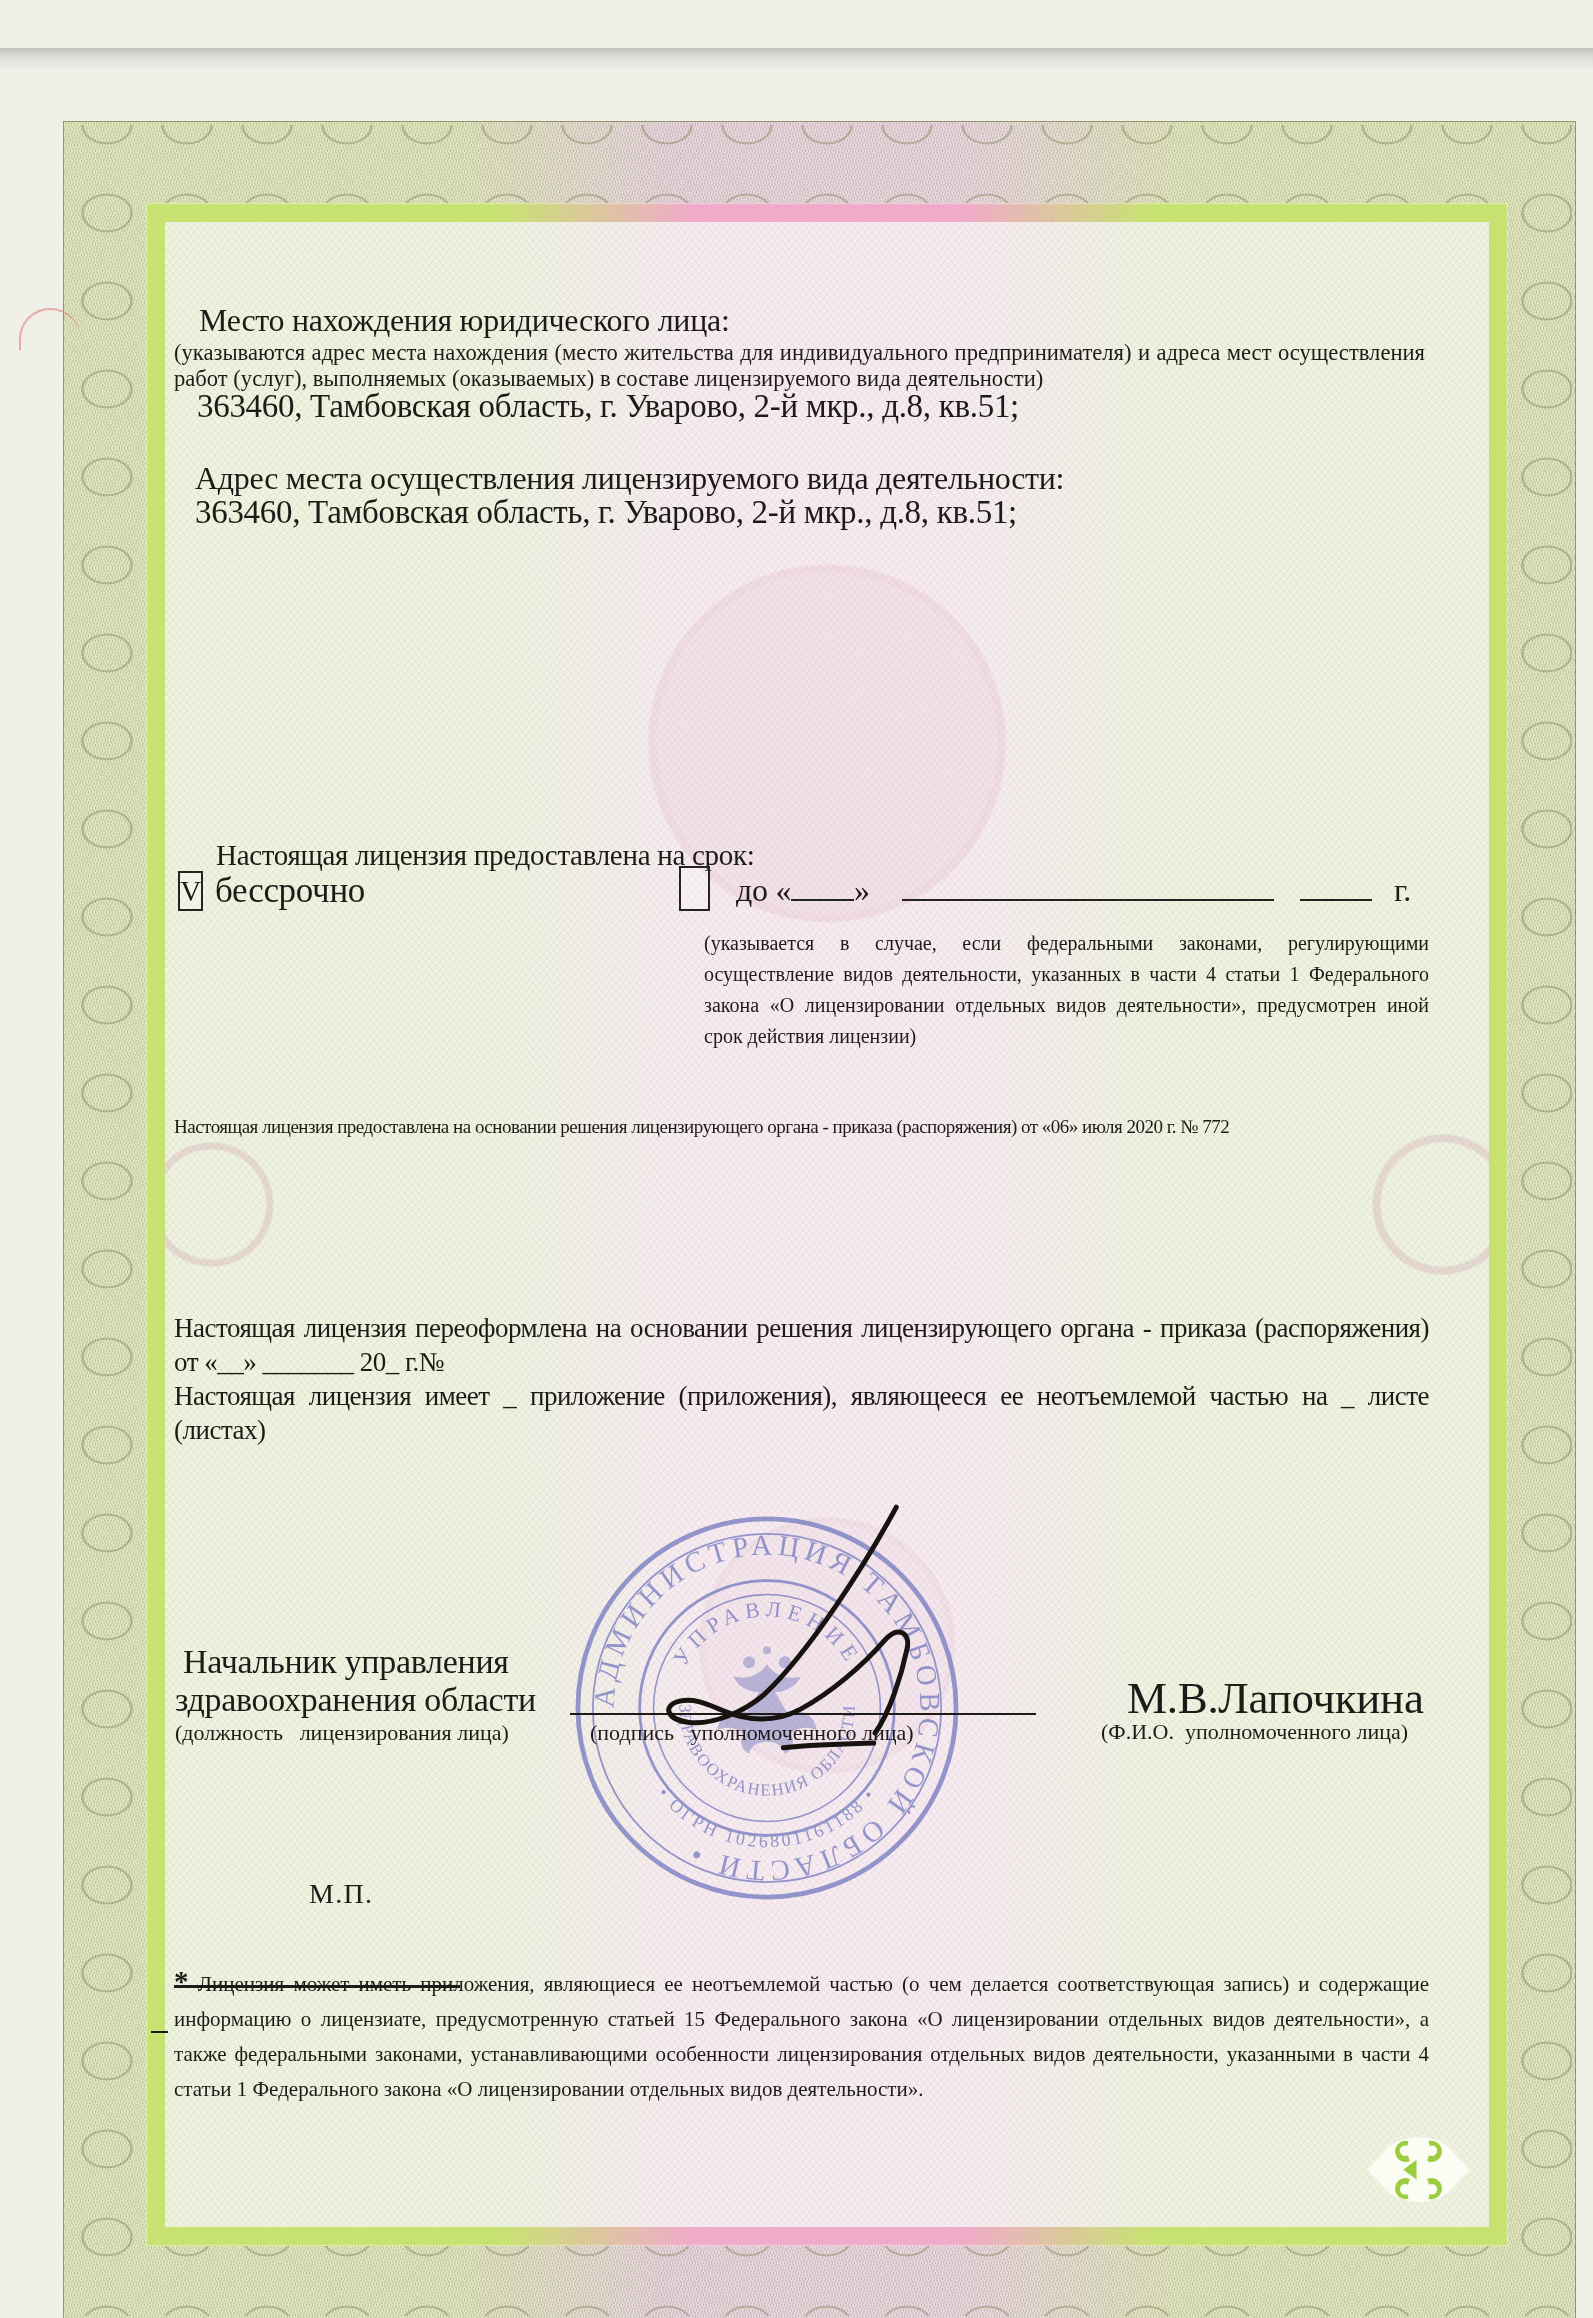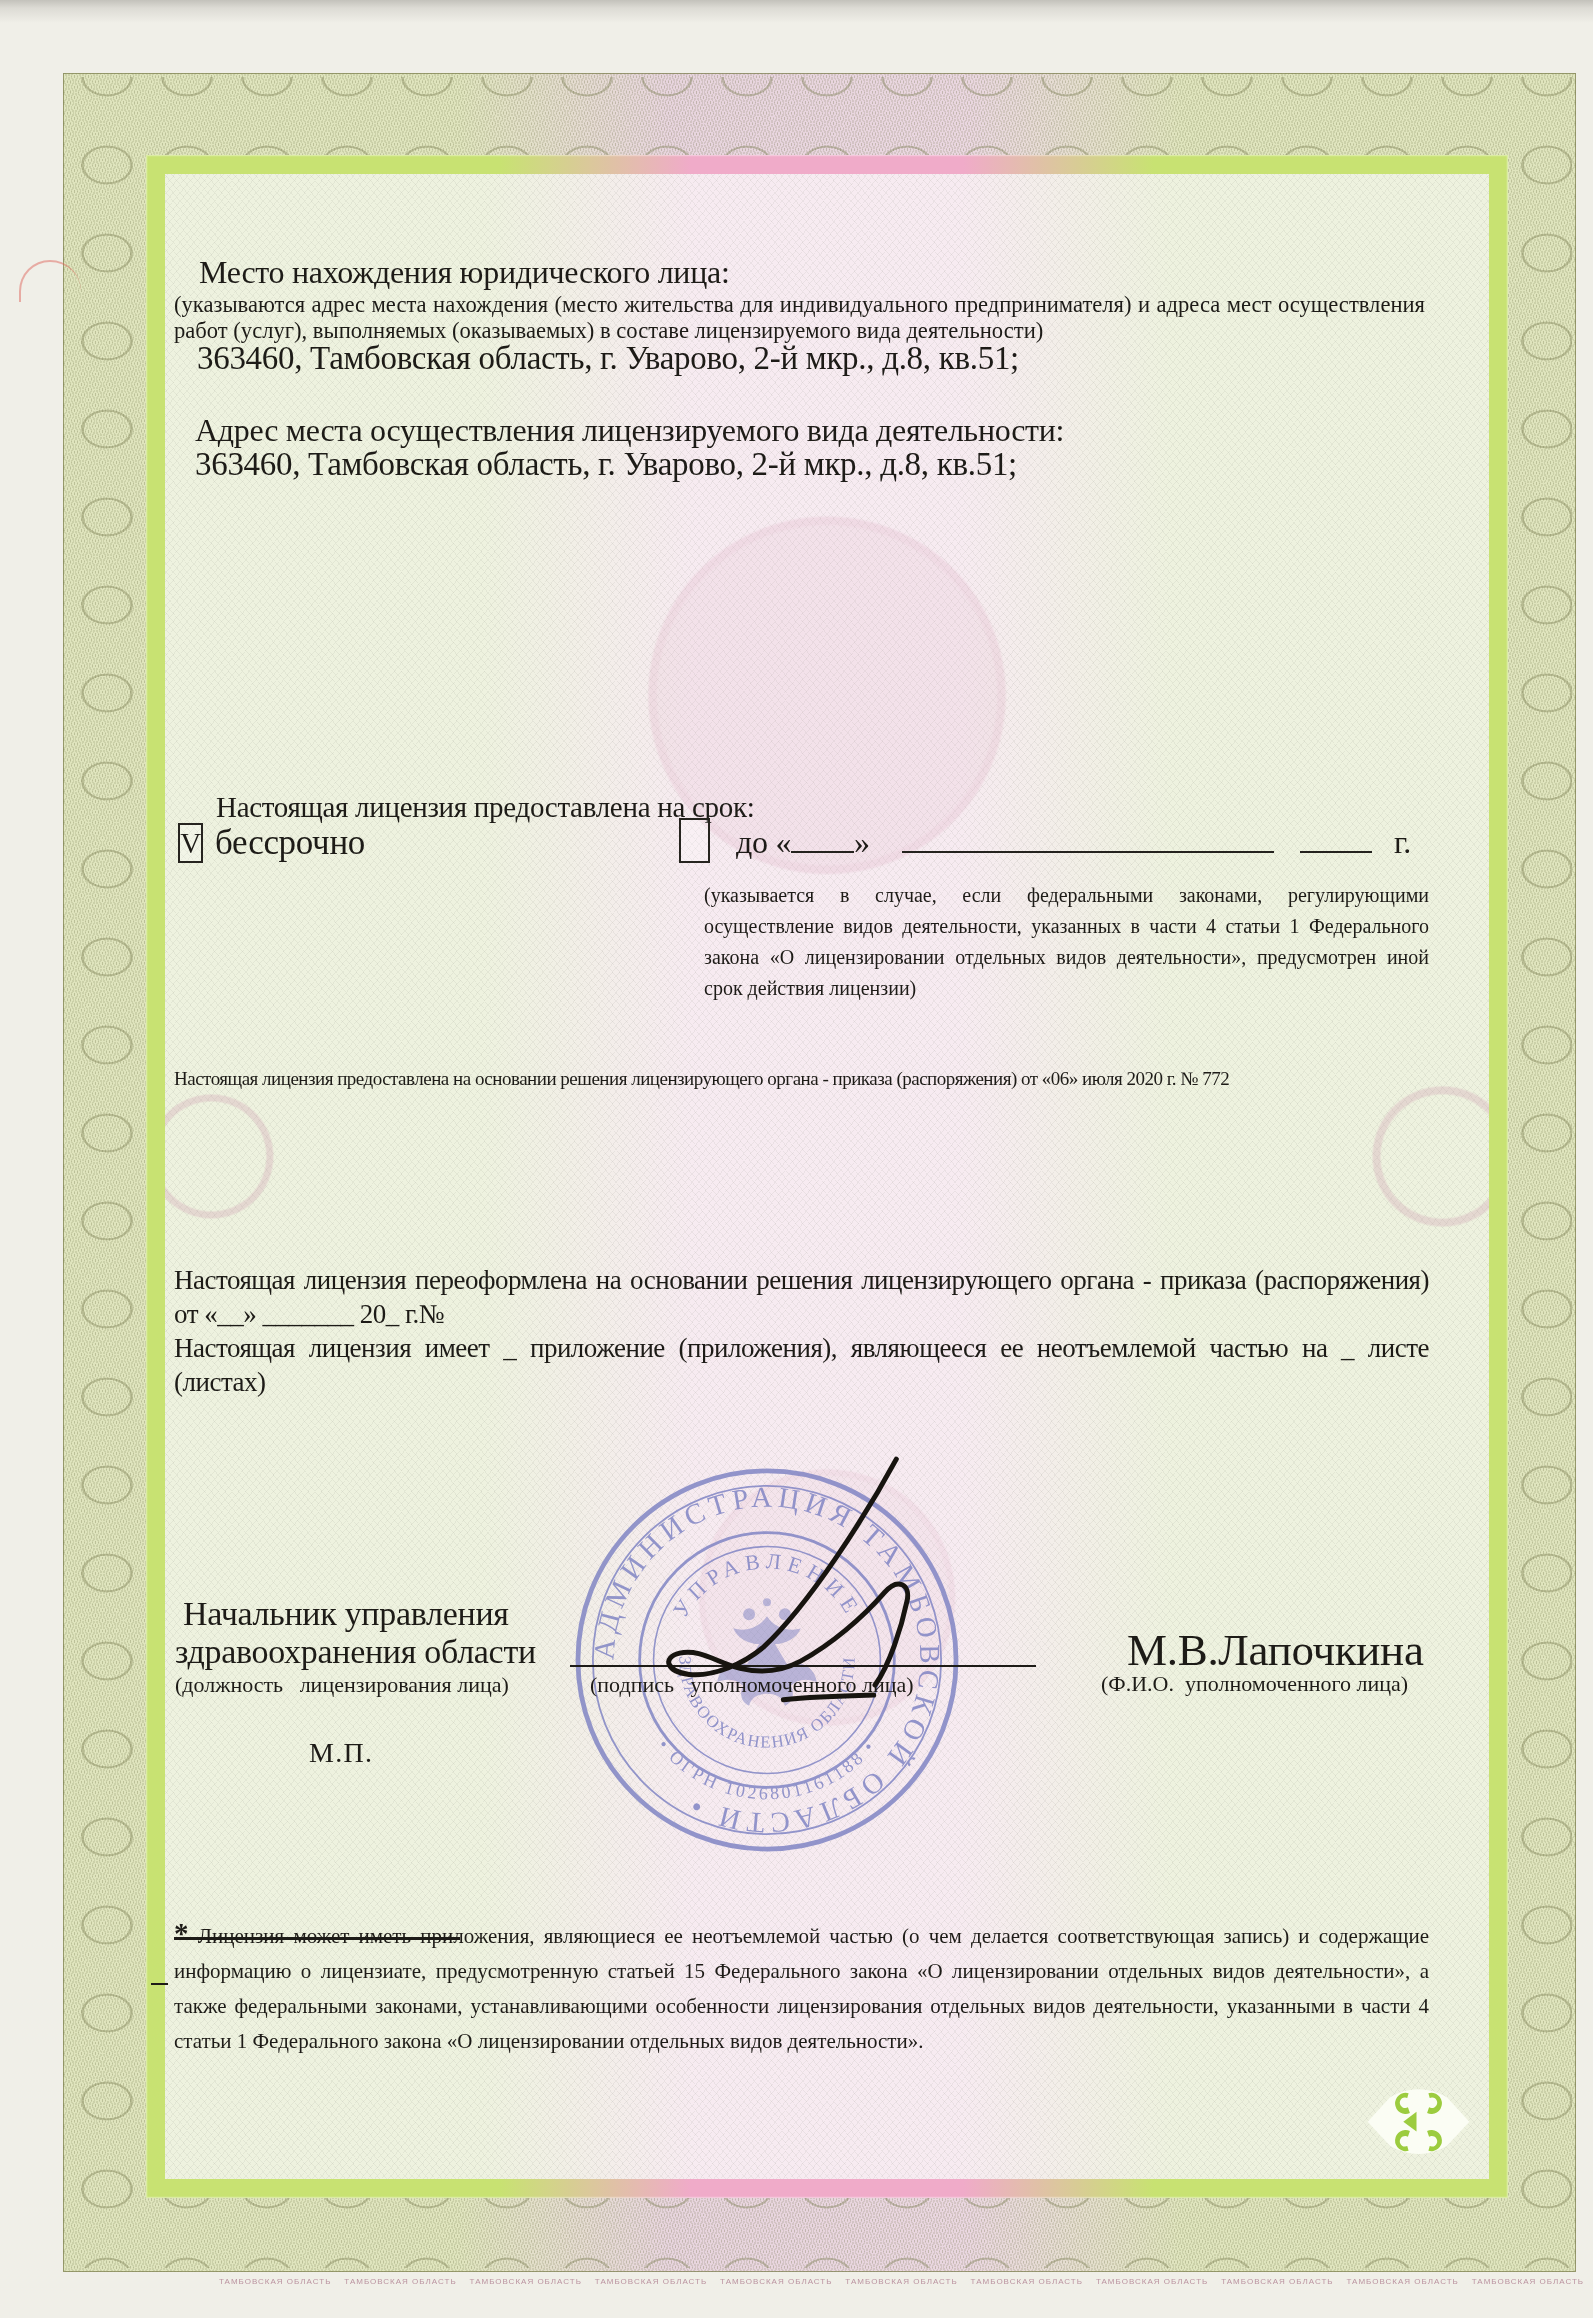--- a/index.html
+++ b/index.html
@@ -1,17 +1,17 @@
 <!DOCTYPE html>
 <html style="--paper: #f0efe8; --ink: #1d1b17; --frame-green: #c8e272; --frame-pink: #f0abc9; --band-green: #dfe4bd; --band-pink: #e8d5de; --stamp-blue: #7d82c3; --ornament-green: #9ccc3f;font-size:10.6px"><head>
 <meta charset="utf-8">
 <style>
   html,body{margin:0;padding:0;width:1594px;height:2319px;overflow:hidden;
     background:#f0efe8;font-family:"Liberation Serif","DejaVu Serif",serif;}
-  .paper{position:absolute;inset:0;background:var(--paper,#f0efe8);}
+  .paper{position:absolute;inset:0;background:var(--paper,#f0efe8);margin-top:48px;}
   .scan-edge{position:absolute;left:0;top:0;width:100%;height:22.6px;opacity:.5;
     background:linear-gradient(180deg,#96948e 0%,#c9c7c1 35%,rgba(240,239,232,0) 100%);}
   .pen-mark{position:absolute;left:18.6px;top:260px;width:60px;height:40px;
     border:2px solid rgba(220,90,80,.45);border-right:none;border-bottom:none;
     border-radius:40px 40px 0 0;}
 
   
   .print{position:absolute;left:63px;top:73px;width:1513px;height:2199px;
     border:1.3px solid rgba(125,128,80,.75);box-sizing:border-box;
     background:
@@ -136,21 +136,21 @@
   <div class="t" style="left:183px;top:1595px;font-size:34px;">Начальник управления</div>
   <div class="t" style="left:175px;top:1633px;font-size:34px;">здравоохранения области</div>
   <div class="t caption" style="left:175px;top:1672px;">(должность   лицензирования лица)</div>
 
   <div class="hline" style="left:570px;top:1665px;width:466px;border-top-width:2px;"></div>
   <div class="t caption" style="left:590px;top:1672px;text-align:right;">(подпись   уполномоченного лица)</div>
 
   <div class="t" style="left:1127px;top:1624px;font-size:45px;">М.В.Лапочкина</div>
   <div class="t caption" style="left:1101px;top:1671px;">(Ф.И.О.  уполномоченного лица)</div>
 
-  <div class="t" style="left:309px;top:1737px;font-size:28px;letter-spacing:1.3px;">М.П.</div>
+  <div class="t" style="left:309px;top:1830px;font-size:28px;letter-spacing:1.3px;">М.П.</div>
 
   <div class="hline" style="left:174px;top:1937px;width:286px;border-top-width:3.3px;"></div>
   <div class="hline" style="left:151px;top:1983px;width:17.3px;border-top-width:2.7px;"></div>
   <div class="t jus" style="left:174px;top:1916px;width:1255px;font-size:21px;line-height:35px;letter-spacing:0;">
     <span class="fn-marker">*</span><span>Лицензия может иметь приложения, являющиеся ее неотъемлемой частью (о чем делается соответствующая запись) и содержащие информацию о лицензиате, предусмотренную статьей 15 Федерального закона «О лицензировании отдельных видов деятельности», а также федеральными законами, устанавливающими особенности лицензирования отдельных видов деятельности, указанными в части 4 статьи 1 Федерального закона «О лицензировании отдельных видов деятельности».</span>
   </div>
 
   <svg style="left:1362px;top:2084px;" width="113" height="76" viewBox="0 0 170 115">
     <path d="M8,57 L42,20 Q85,-4 128,20 L162,57 L128,94 Q85,118 42,94 Z" fill="#fbfdf4"></path>
     <g fill="#9ccc3f">

